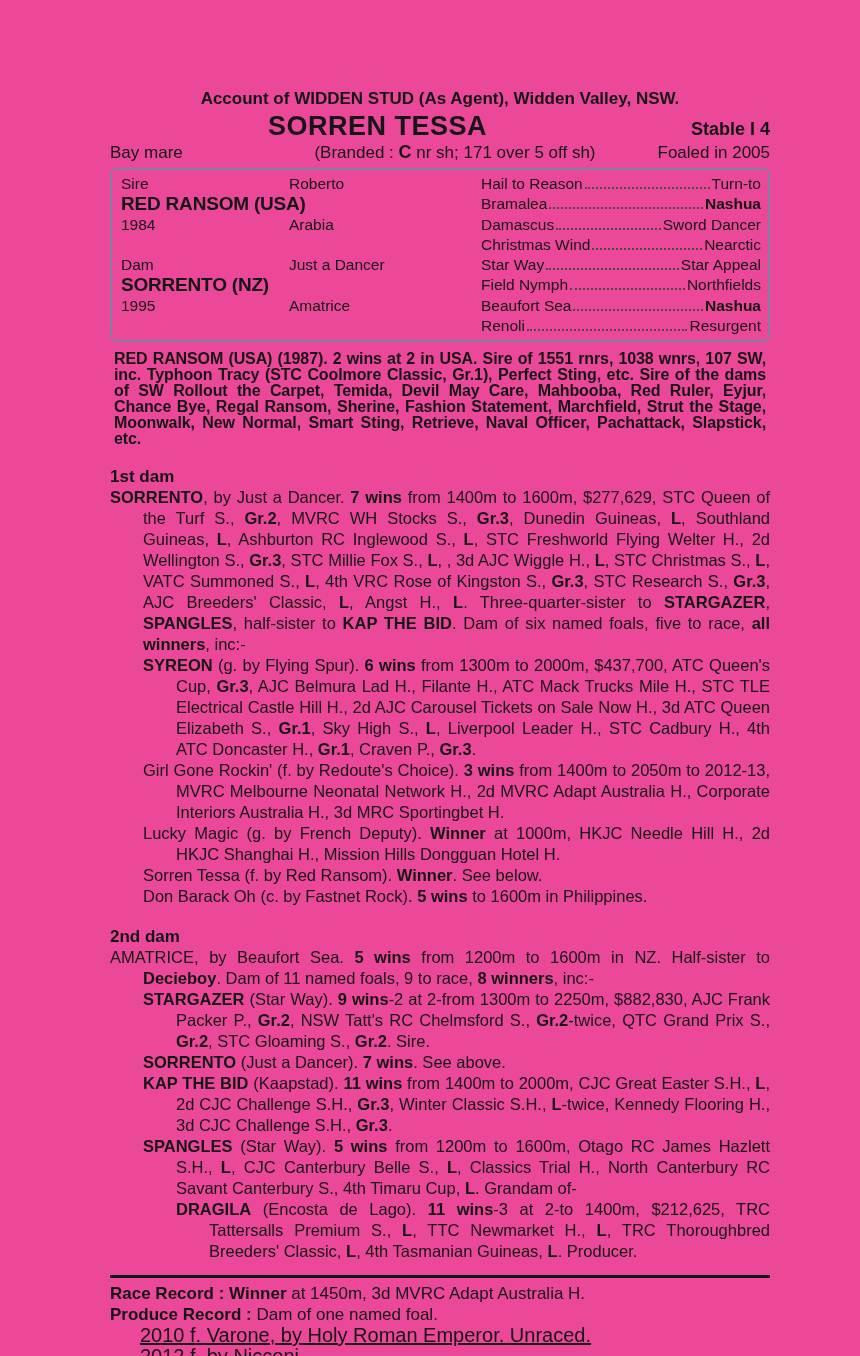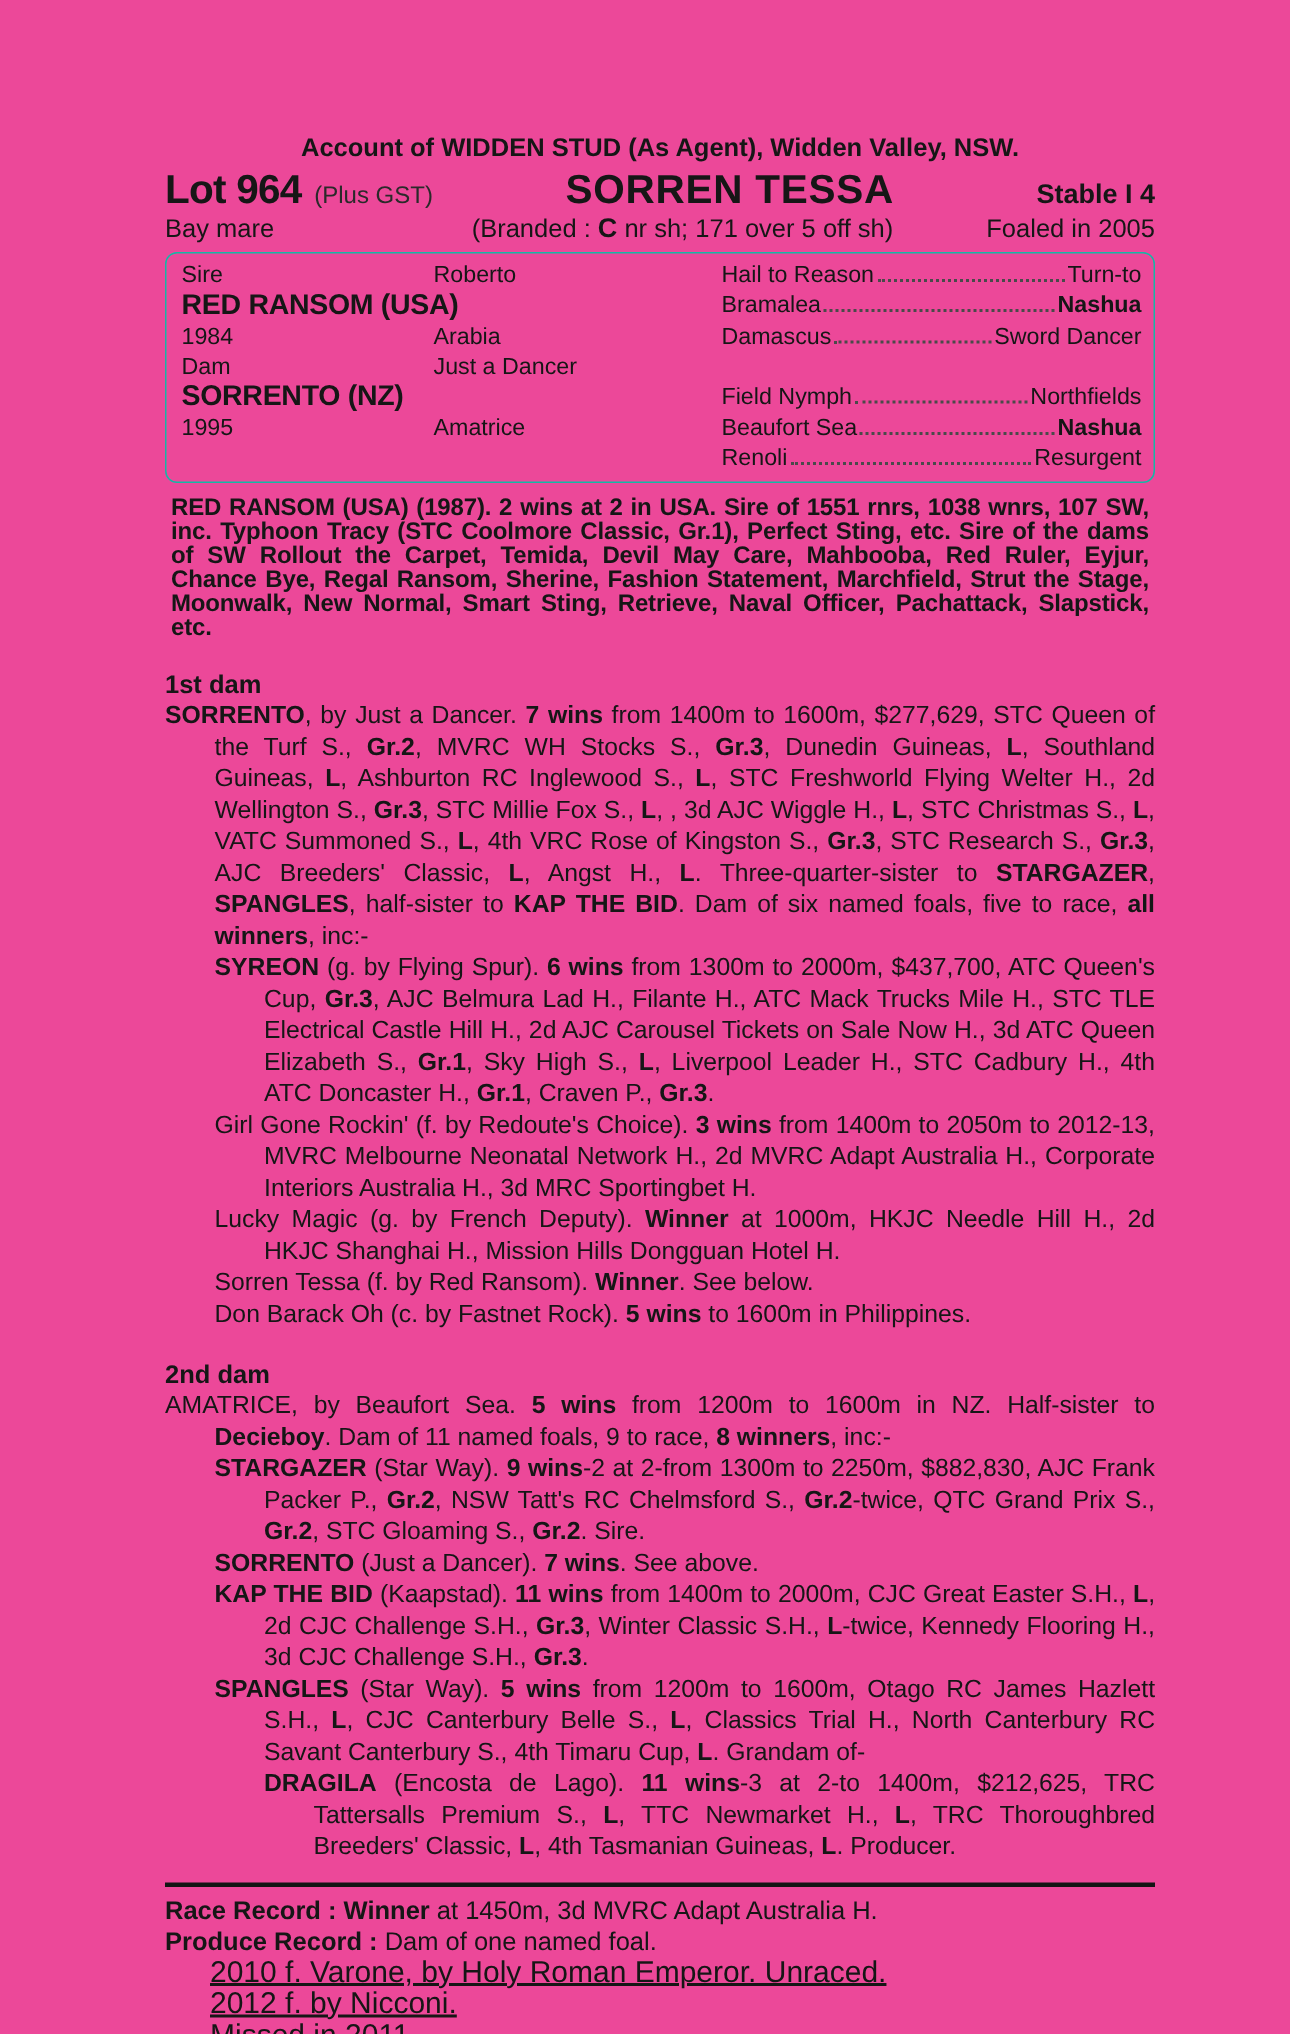--- a/index.html
+++ b/index.html
@@ -46,24 +46,20 @@
   .prline { margin:0 0 0 30px; font-size:20px; line-height:21px;text-decoration:underline; }
 </style>
 </head>
 <body>
 
 <div class="page">
 
   <div class="account">Account of WIDDEN STUD (As Agent), Widden Valley, NSW.</div>
 
   <div class="lotrow">
-    <div class="lotcell">
-      <span class="lotnum">Lot 964</span>
-      <span class="gst">(Plus GST)</span>
-    </div>
     <div class="horse">SORREN TESSA</div>
     <div class="stable">Stable I 4</div>
   </div>
 
   <div class="subrow">
     <div class="desc">Bay mare</div>
     <div class="brand"><span>(Branded : </span><b>C</b><span> nr sh; 171 over 5 off sh)</span></div>
     <div class="foaled">Foaled in 2005</div>
   </div>
 
@@ -89,22 +85,36 @@
     <div class="pedrow">
       <div class="pc1"><span>1984</span></div>
       <div class="pc2">Arabia</div>
       <div class="pc3">
         <span class="nm">Damascus</span>
         <span class="leader"></span>
         <span class="nm"><span>Sword Dancer</span></span>
       </div>
     </div>
     <div class="pedrow">
+      <div class="pc1"><span></span></div>
+      <div class="pc2"></div>
+      <div class="pc3">
+        <span class="nm">Christmas Wind</span>
+        <span class="leader"></span>
+        <span class="nm"><span>Nearctic</span></span>
+      </div>
+    </div>
+    <div class="pedrow">
       <div class="pc1"><span>Dam</span></div>
       <div class="pc2">Just a Dancer</div>
+      <div class="pc3">
+        <span class="nm">Star Way</span>
+        <span class="leader"></span>
+        <span class="nm"><span>Star Appeal</span></span>
+      </div>
     </div>
     <div class="pedrow">
       <div class="pc1"><b>SORRENTO (NZ)</b></div>
       <div class="pc2"></div>
       <div class="pc3">
         <span class="nm">Field Nymph</span>
         <span class="leader"></span>
         <span class="nm"><span>Northfields</span></span>
       </div>
     </div>

